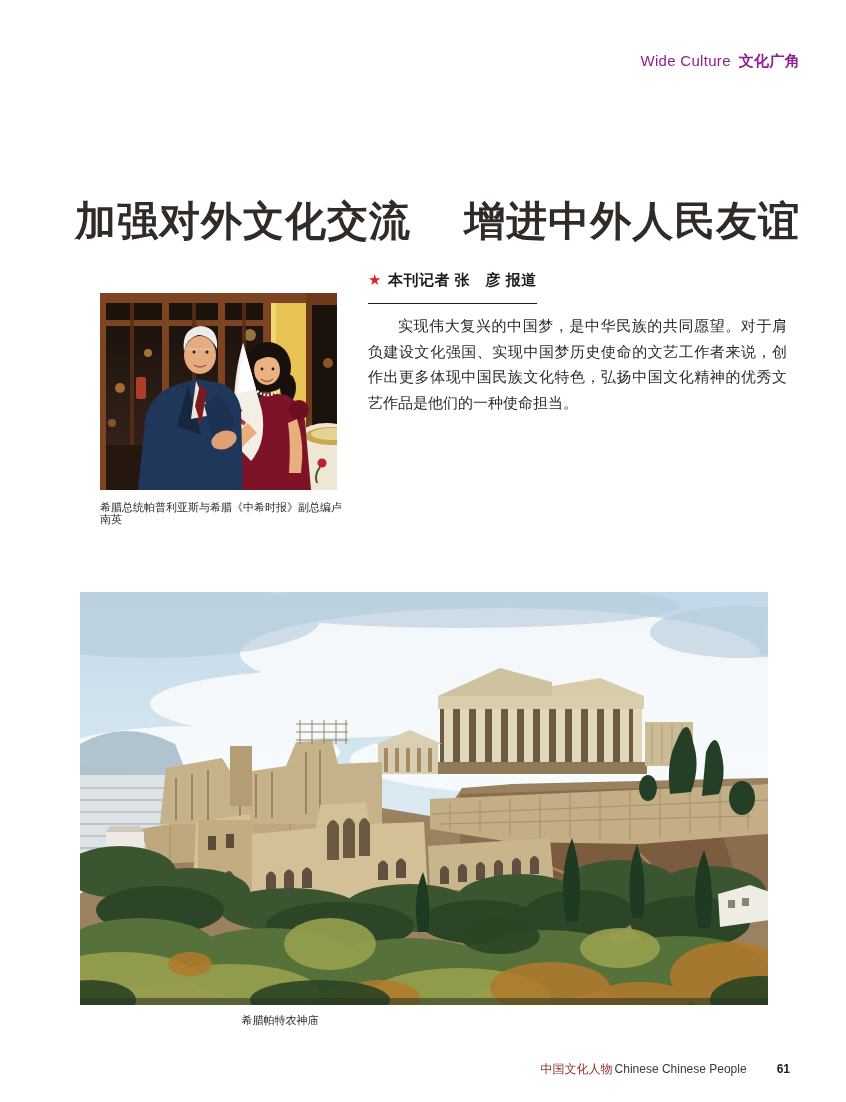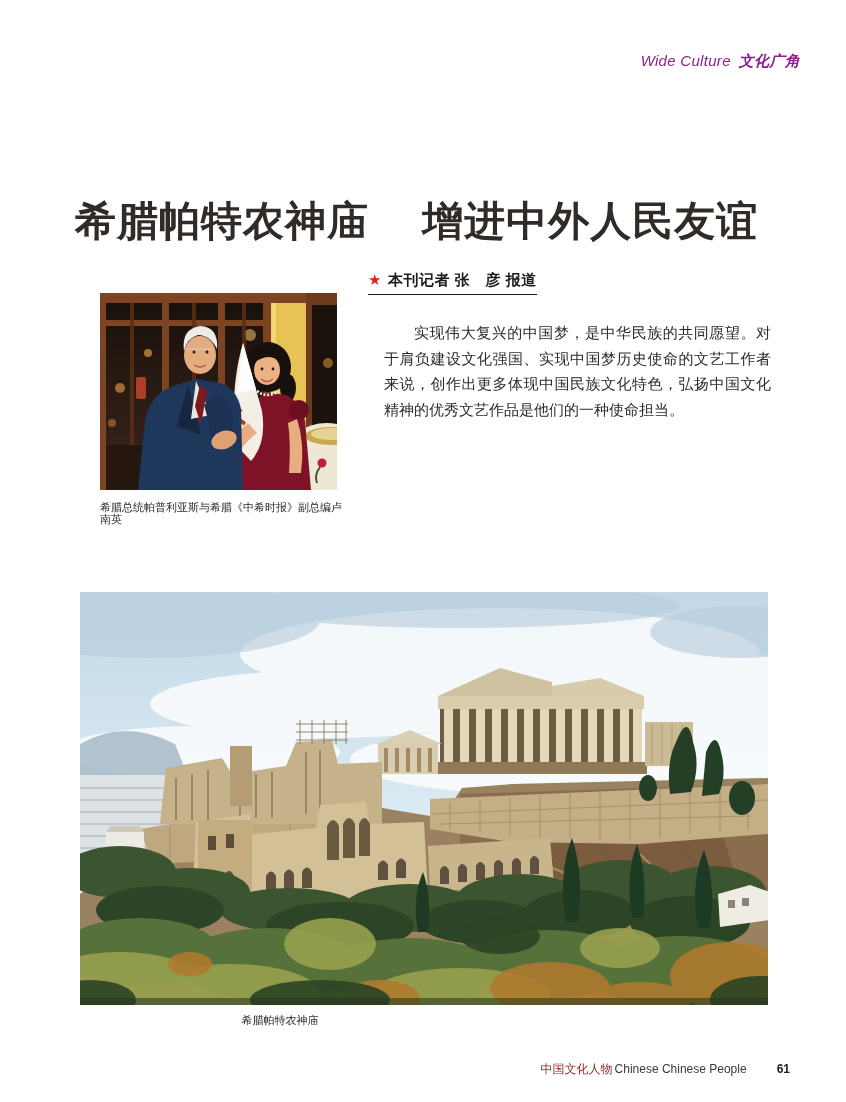--- a/index.html
+++ b/index.html
@@ -3,47 +3,47 @@
 <meta charset="utf-8">
 <style>
   html,body{margin:0;padding:0;background:#e8e8e8;}
   .page{
     position:relative;width:846px;height:1102px;margin:0 auto;background:#ffffff;
     font-family:"Liberation Sans","DejaVu Sans",sans-serif;color:#2b2b2b;overflow:hidden;
   }
   
   .mag-header{
     position:absolute;top:52px;right:46px;font-size:15px;letter-spacing:.3px;
-    color:var(--accent-purple,#8e1f8e);white-space:nowrap;font-style:italic;
+    color:var(--accent-purple,#8e1f8e);white-space:nowrap;
   }
   .mag-header .zh{font-weight:bold;margin-left:8px;}
   
   .article-title{
     position:absolute;top:170px;left:75px;width:700px;
     font-family:"Liberation Serif","DejaVu Serif",serif;font-weight:700;
     font-size:41px;line-height:1.2;color:#312b28;letter-spacing:1px;white-space:nowrap;
   }
   
   .photo-small{position:absolute;left:100px;top:293px;width:237px;height:197px;}
   .photo-small svg{display:block;width:100%;height:100%;}
   .caption-small{
     position:absolute;left:100px;top:501px;width:250px;
     font-size:11px;line-height:12px;color:#2b2b2b;
   }
   
   .article-col{position:absolute;left:368px;top:271px;width:419px;}
   .byline{
     display:inline-block;font-size:15px;font-weight:bold;color:#1c1c1c;
-    border-bottom:1.5px solid #1c1c1c;padding-bottom:4px;margin-bottom:9px;
+    border-bottom:1.5px solid #1c1c1c;padding-bottom:13px;margin-bottom:9px;
     letter-spacing:.5px;
   }
   .star{color:var(--star-red,#d5281e);font-weight:bold;}
   .byline .star{margin-right:6px;}
   .article-col p{
-    margin:16px;font-size:15px;line-height:25.7px;text-align:justify;
+    margin:0;font-size:15px;line-height:25.7px;text-align:justify;
     text-indent:2em;color:#2b2b2b;
   }
   .end-star{margin-left:4px;font-size:16px;}
   
   .photo-large{position:absolute;left:80px;top:592px;width:688px;height:413px;}
   .photo-large svg{display:block;width:100%;height:100%;}
   .caption-large{
     position:absolute;left:80px;top:1013px;width:400px;
     font-size:11px;line-height:14px;color:#2b2b2b;text-align:center;
   }
@@ -56,21 +56,21 @@
 </style>
 </head>
 <body>
 
 <div class="page">
 
   <div class="mag-header">
     <span class="en">Wide Culture</span><span class="zh">文化广角</span>
   </div>
 
-  <h1 class="article-title">希腊帕特农神庙　 增进中外人民友谊</h1>
+  <h1 class="article-title">加强对外文化交流　 增进中外人民友谊</h1>
 
   <div class="photo-small">
     <svg viewBox="0 0 237 197" preserveAspectRatio="none">
       <defs>
         <linearGradient id="glassG" x1="0" y1="0" x2="0" y2="1">
           <stop offset="0" stop-color="#171009"></stop>
             <stop offset="1" stop-color="#33211a"></stop>
         </linearGradient>
       </defs>
       <rect width="237" height="197" fill="#26170e"></rect>

